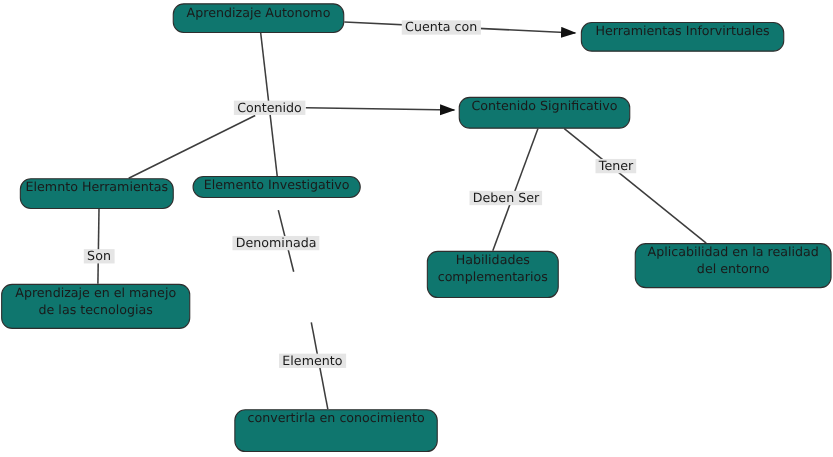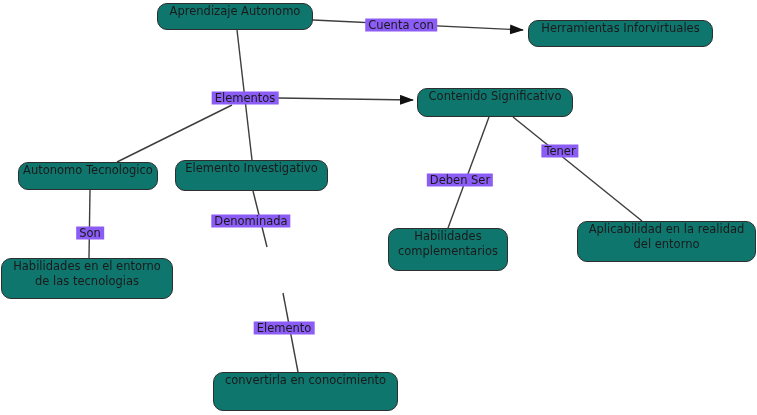--- a/index.html
+++ b/index.html
@@ -33,21 +33,21 @@
     align-items: center;
     text-align: center;
     font-size: 11.5px;
     line-height: 15px;
     color: #1a1a1a;
     white-space: nowrap;
   }
   .link-label {
     position: absolute;
     transform: translate(-50%, -50%);
-    background: #8b5cf6;
+    background: #e5e5e5;
     padding: 0 3px;
     font-size: 11.5px;
     line-height: 13px;
     color: #1a1a1a;
     white-space: nowrap;
   }
 </style>
 </head>
 <body>
 
@@ -76,50 +76,50 @@
 
   <div class="node" style="left:528px; top:20px; width:185px; height:27px">
     <span>Herramientas Inforvirtuales</span>
   </div>
 
   <div class="node" style="left:417px; top:88px; width:156px; height:29px">
     <span>Contenido Significativo</span>
   </div>
 
   <div class="node" style="left:18px; top:162px; width:140px; height:28px">
-    <span>Autonomo Tecnologico</span>
+    <span>Elemnto Herramientas</span>
   </div>
 
-  <div class="node" style="left:175px; top:160px; width:153px; height:31px">
+  <div class="node" style="left:175px; top:160px; width:153px; height:20px">
     <span>Elemento Investigativo</span>
   </div>
 
   <div class="node" style="left:1px; top:258px; width:172px; height:41px">
-    <span>Habilidades en el entorno</span>
+    <span>Aprendizaje en el manejo</span>
     <span>de las tecnologias</span>
   </div>
 
 
   <div class="node" style="left:213px; top:372px; width:185px; height:39px">
     <span>convertirla en conocimiento</span>
   </div>
 
   <div class="node" style="left:388px; top:228px; width:120px; height:43px">
     <span>Habilidades</span>
     <span>complementarios</span>
   </div>
 
   <div class="node" style="left:577px; top:221px; width:179px; height:41px">
     <span>Aplicabilidad en la realidad</span>
     <span>del entorno</span>
   </div>
 
   <div class="link-label" style="left:401px; top:25px">Cuenta con</div>
 
-  <div class="link-label" style="left:245px; top:98px">Elementos</div>
+  <div class="link-label" style="left:245px; top:98px">Contenido</div>
 
   <div class="link-label" style="left:90px; top:233px">Son</div>
 
   <div class="link-label" style="left:251px; top:221px">Denominada</div>
 
   <div class="link-label" style="left:284px; top:328px">Elemento</div>
 
   <div class="link-label" style="left:460px; top:180px">Deben Ser</div>
 
   <div class="link-label" style="left:560px; top:151px">Tener</div>

